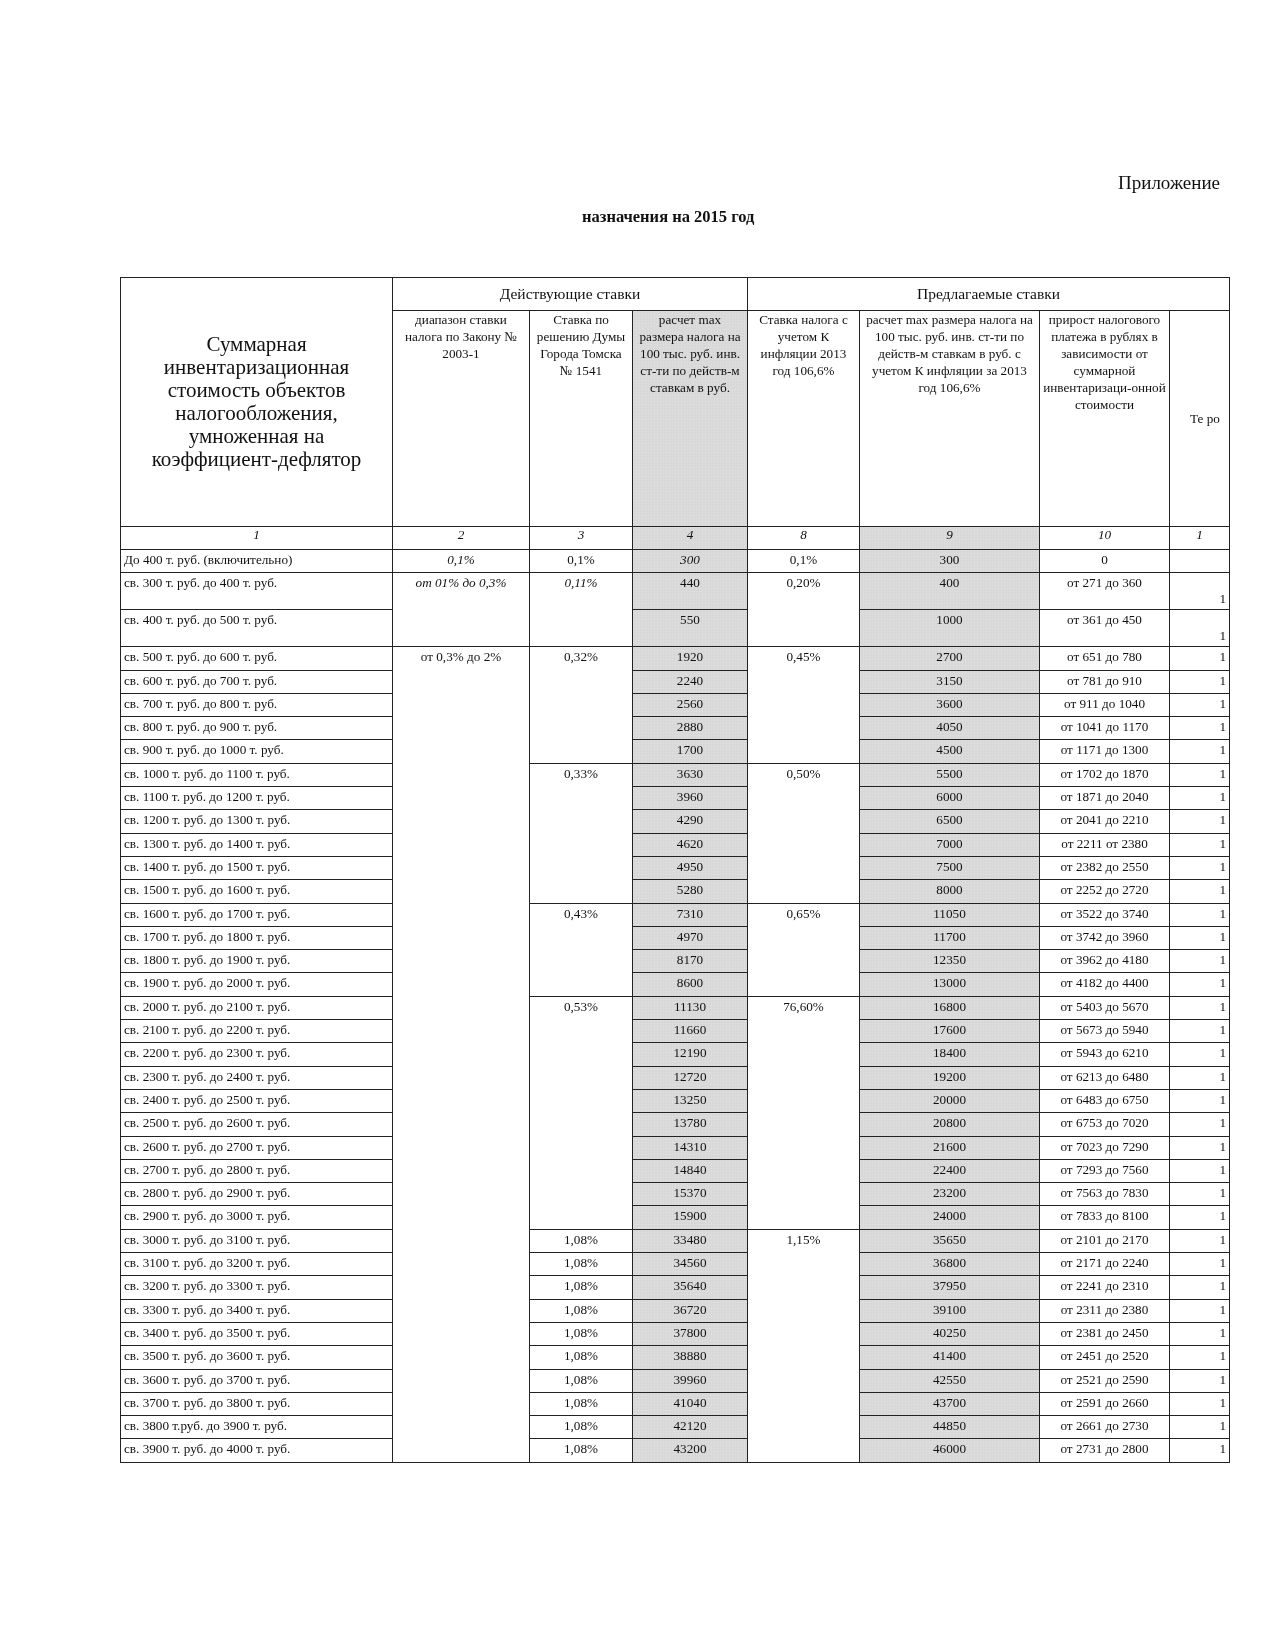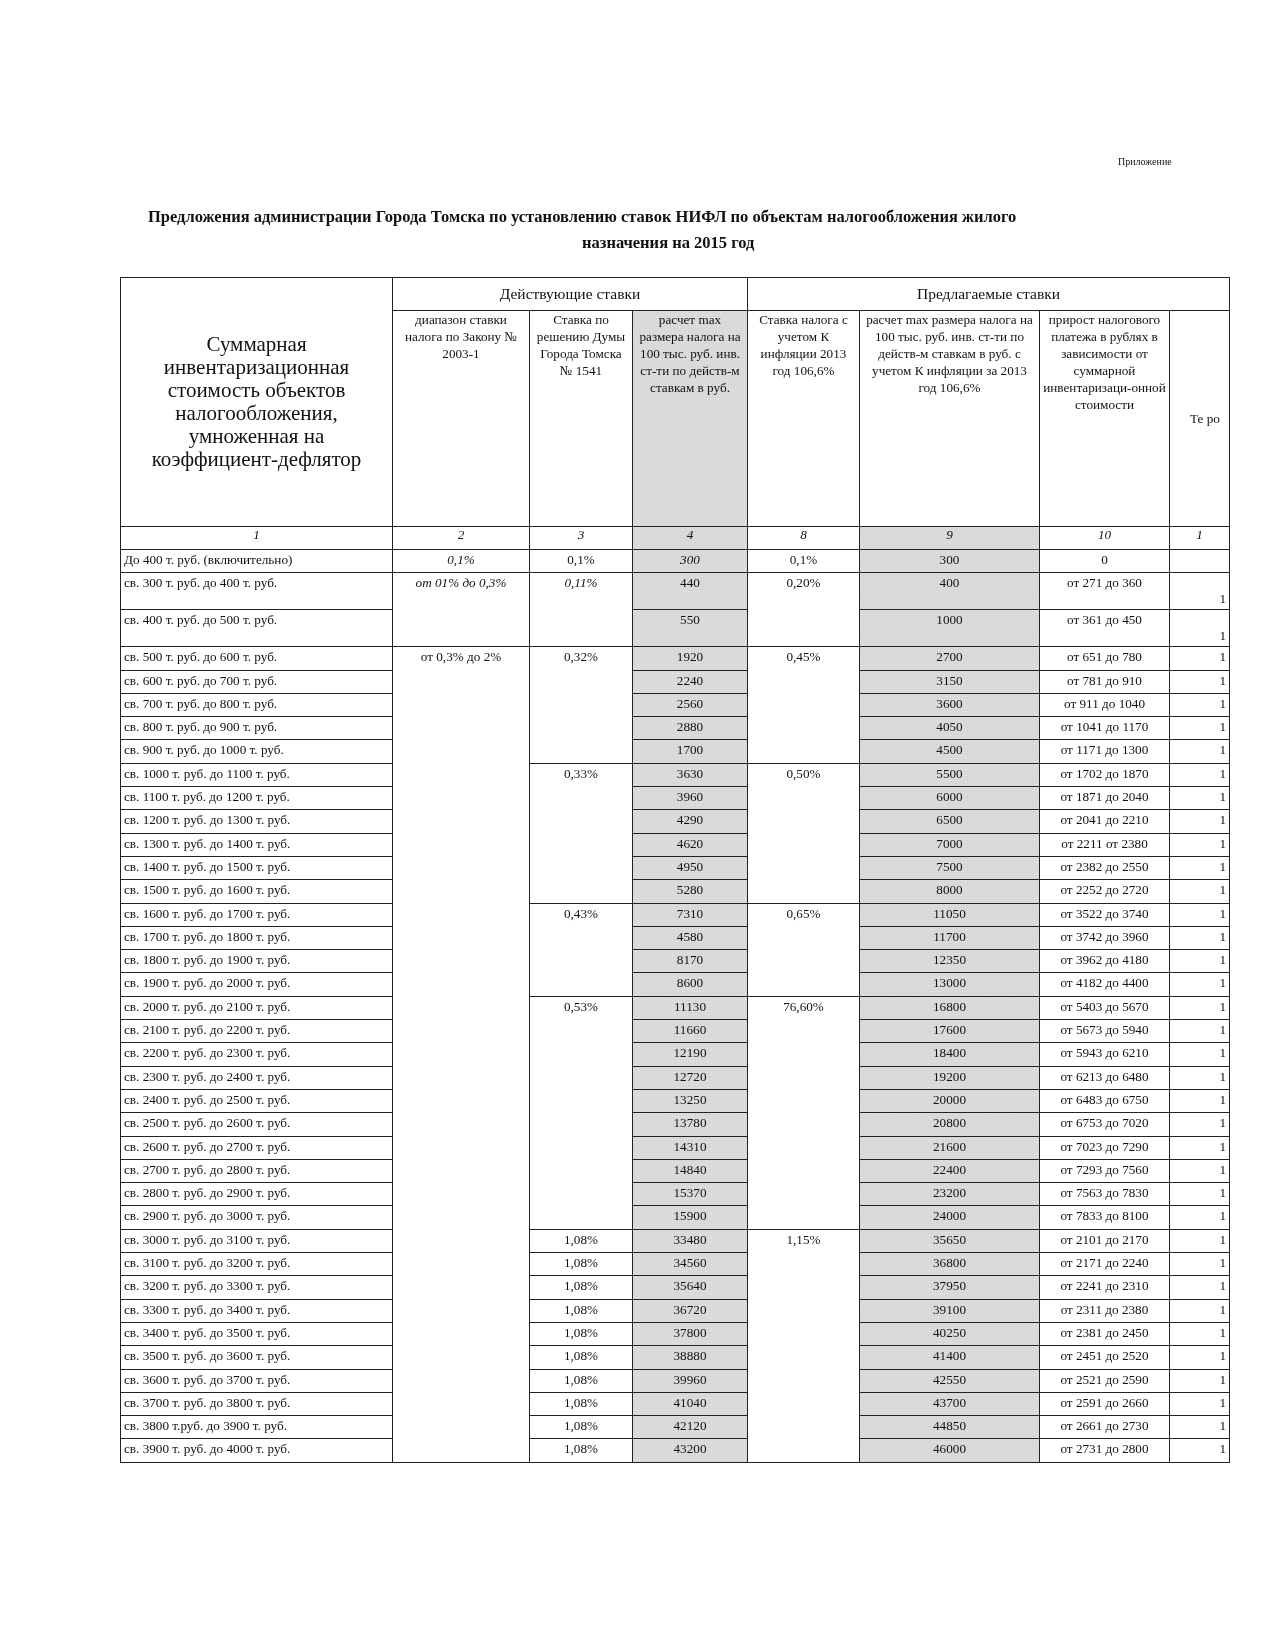--- a/index.html
+++ b/index.html
@@ -1,39 +1,38 @@
 <!DOCTYPE html>
 <html><head>
 <meta charset="utf-8">
 <style>
   html, body { margin: 0; padding: 0; background: #ffffff; }
   body { width: 1275px; height: 1650px; position: relative; overflow: hidden;
          font-family: "Liberation Serif", "DejaVu Serif", serif; color: #111; }
-  .appendix { position: absolute; top: 156px; left: 1118px; font-size: 10px; white-space: nowrap; }
+  .appendix { position: absolute; top: 172px; left: 1118px; font-size: 19px; white-space: nowrap; }
   .title { position: absolute; top: 204px; left: 148px; width: 1200px; font-size: 16.5px; font-weight: bold; line-height: 26px; white-space: nowrap; }
   .title .l2 { display: block; padding-left: 434px; }
   table.main { position: absolute; top: 277px; left: 120px; border-collapse: collapse; table-layout: fixed; font-size: 13.2px; }
   table.main td, table.main th { border: 1.5px solid #222; padding: 0 3px; vertical-align: top; font-weight: normal; overflow: hidden; white-space: nowrap; }
   .shade { background: #dcdcdc; background-image: radial-gradient(#c8c8c8 0.6px, transparent 0.7px); background-size: 3px 3px; }
   .c { text-align: center; }
   .b { font-weight: normal; }
   .i { font-style: italic; }
   .wrap { white-space: normal !important; line-height: 17px; }
   .grp { font-size: 15.5px; height: 32px; vertical-align: middle !important; }
   .colnum td { font-style: italic; text-align: center; height: 22px; }
   .row td { height: 22.3px; line-height: 20px; }
   .row.tall td { height: 36px; }
   .lbl { text-align: left; }
 </style>
 </head>
 <body>
 
 <div class="appendix">Приложение</div>
 <div class="title">
-  <span>Предложения  администрации Города Томска по установлению ставок НИФЛ по объектам налогообложения жилого</span>
   <span class="l2">назначения на 2015 год</span>
 </div>
 
 <table class="main">
   <colgroup>
     <col style="width:272px">
       <col style="width:137px">
       <col style="width:103px">
       <col style="width:115px">
     <col style="width:112px">
@@ -187,21 +186,21 @@
       <td class="lbl">св. 1600 т. руб. до 1700 т. руб.</td>
       <td rowspan="4" class="c">0,43%</td>
       <td class="c shade">7310</td>
       <td rowspan="4" class="c">0,65%</td>
       <td class="c shade">11050</td>
       <td class="c b">от 3522 до 3740</td>
       <td class="c" style="text-align:right">1</td>
     </tr>
     <tr class="row">
       <td class="lbl">св. 1700 т. руб. до 1800 т. руб.</td>
-      <td class="c shade">4580</td>
+      <td class="c shade">4970</td>
       <td class="c shade">11700</td>
       <td class="c b">от 3742 до 3960</td>
       <td class="c" style="text-align:right">1</td>
     </tr>
     <tr class="row">
       <td class="lbl">св. 1800 т. руб. до 1900 т. руб.</td>
       <td class="c shade">8170</td>
       <td class="c shade">12350</td>
       <td class="c b">от 3962 до 4180</td>
       <td class="c" style="text-align:right">1</td>

